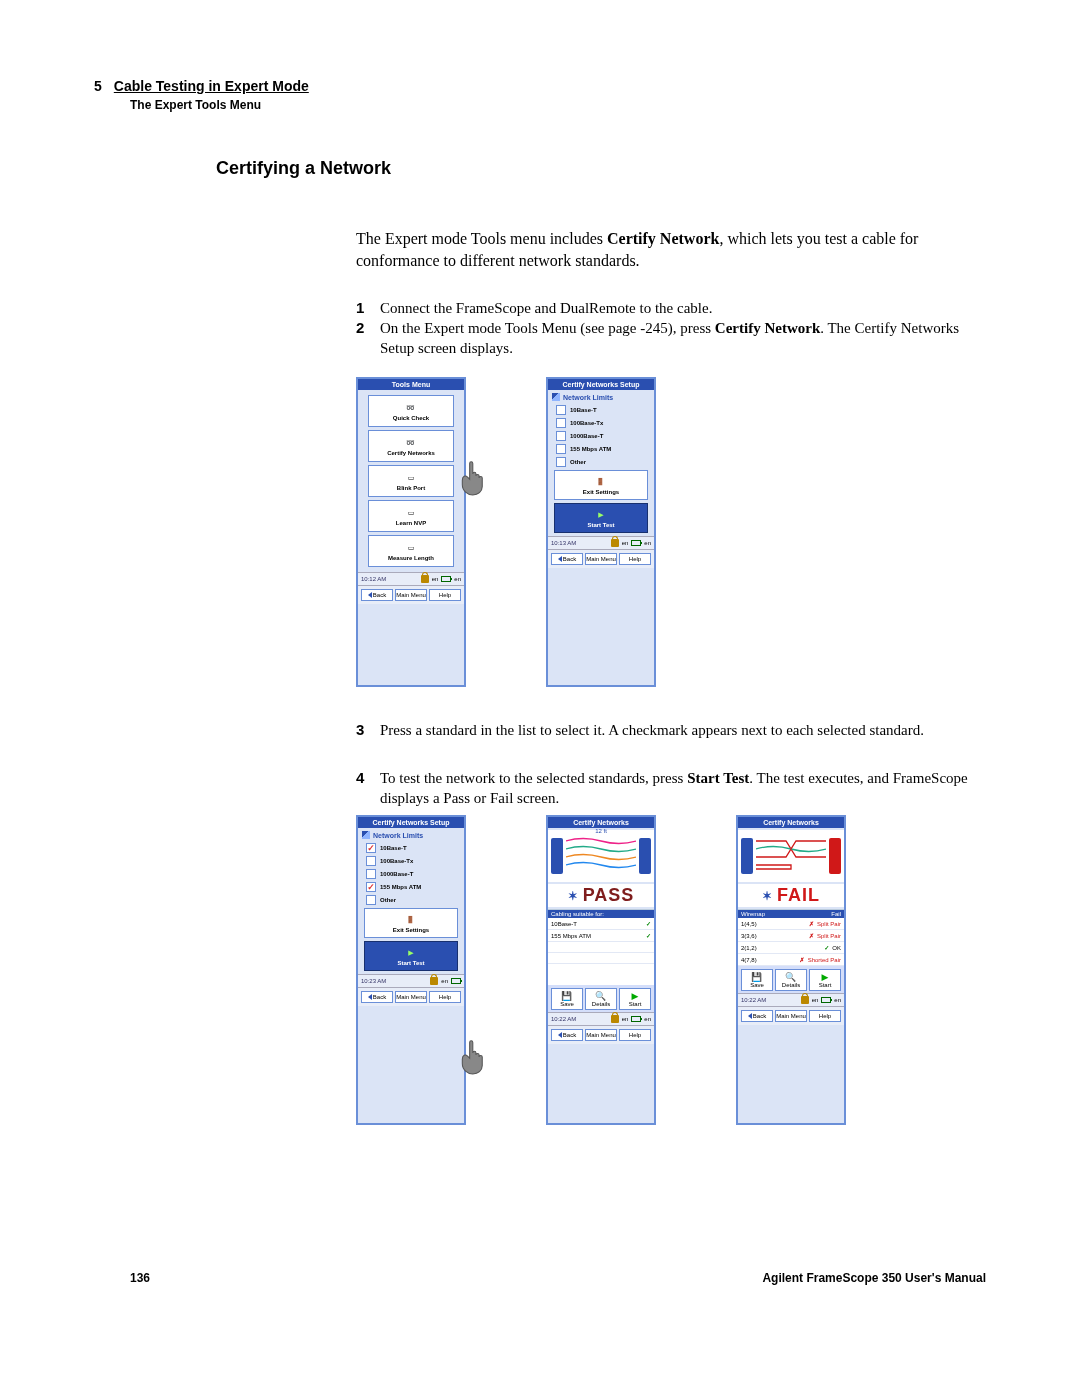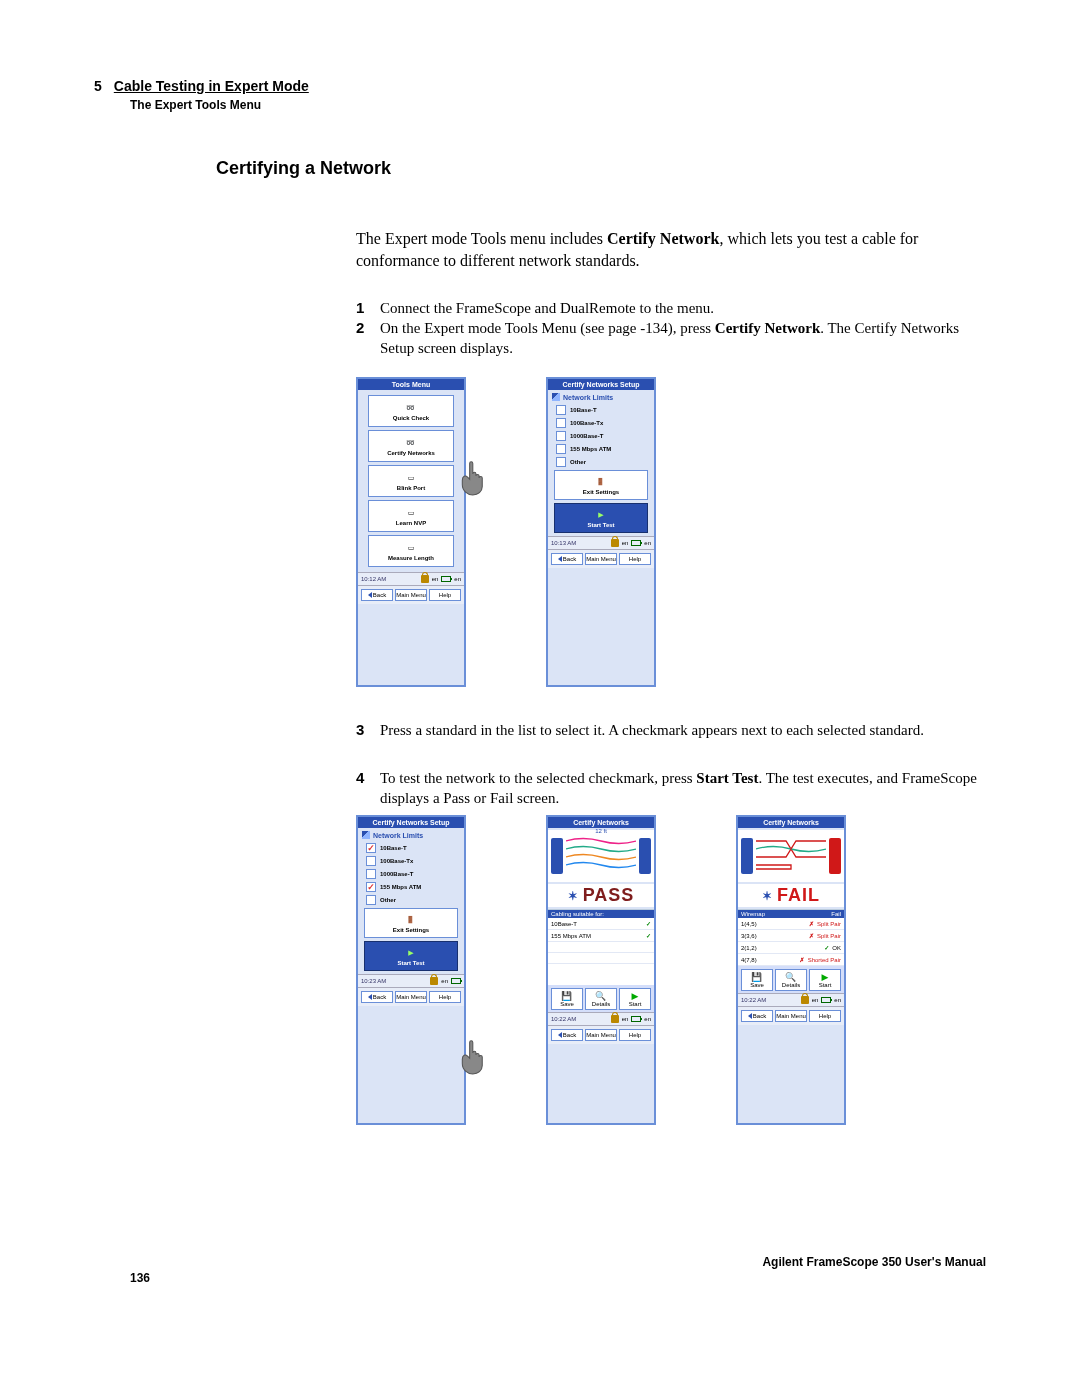--- a/index.html
+++ b/index.html
@@ -155,21 +155,21 @@
   .cross{ color:#d01818; font-weight:bold;}
   .ftr3 { display:flex; gap:2px; padding:3px 3px 2px 3px; background:#d4defa; }
   .ftr3 .b3 { flex:1; background:#fff; border:1px solid #6a8fd8; display:flex;flex-direction:column;align-items:center;justify-content:center;padding:2px 0;font-size:6px;}
   .b3 .ic{ font-size:9px; }
 
   .pg-footer-left {
     position:absolute; left:130px; bottom:112px;
     font-family: Arial, Helvetica, sans-serif; font-weight:bold; font-size:12px;
   }
   .pg-footer-right {
-    position:absolute; right:94px; bottom:128px;
+    position:absolute; right:94px; bottom:112px;
     font-family: Arial, Helvetica, sans-serif; font-weight:bold; font-size:12px;
   }
 </style>
 </head>
 <body>
 
 <div class="page">
 
   <div class="header-row">
     <span class="chapter-num">5</span>
@@ -178,33 +178,33 @@
   <div class="sub-header">The Expert Tools Menu</div>
 
   <div class="section-title">Certifying a Network</div>
 
   <div class="body-block b1">
     <span>The Expert mode Tools menu includes </span><span class="bold">Certify Network</span><span>, which lets you test a cable for conformance to different network standards.</span>
   </div>
 
   <div class="body-block ol1 num-item">
     <span class="n">1</span>
-    <span class="t">Connect the FrameScope and DualRemote to the menu.</span>
+    <span class="t">Connect the FrameScope and DualRemote to the cable.</span>
   </div>
   <div class="body-block ol2 num-item">
     <span class="n">2</span>
-    <span class="t"><span>On the Expert mode Tools Menu (see page -134), press </span><span class="bold">Certify Network</span><span>. The Certify Networks Setup screen displays.</span></span>
+    <span class="t"><span>On the Expert mode Tools Menu (see page -245), press </span><span class="bold">Certify Network</span><span>. The Certify Networks Setup screen displays.</span></span>
   </div>
   <div class="body-block ol3 num-item">
     <span class="n">3</span>
     <span class="t">Press a standard in the list to select it. A checkmark appears next to each selected standard.</span>
   </div>
   <div class="body-block ol4 num-item">
     <span class="n">4</span>
-    <span class="t"><span>To test the network to the selected checkmark, press </span><span class="bold">Start Test</span><span>. The test executes, and FrameScope displays a Pass or Fail screen.</span></span>
+    <span class="t"><span>To test the network to the selected standards, press </span><span class="bold">Start Test</span><span>. The test executes, and FrameScope displays a Pass or Fail screen.</span></span>
   </div>
 
   <div class="device" style="top:377px; left:356px; width:110px; height:310px;">
     <div class="titlebar">Tools Menu</div>
     <div class="content">
       <div class="menu-btn">
           <span class="ico">➿</span>
           <span class="lbl">Quick Check</span>
         </div>
       <div class="menu-btn">

